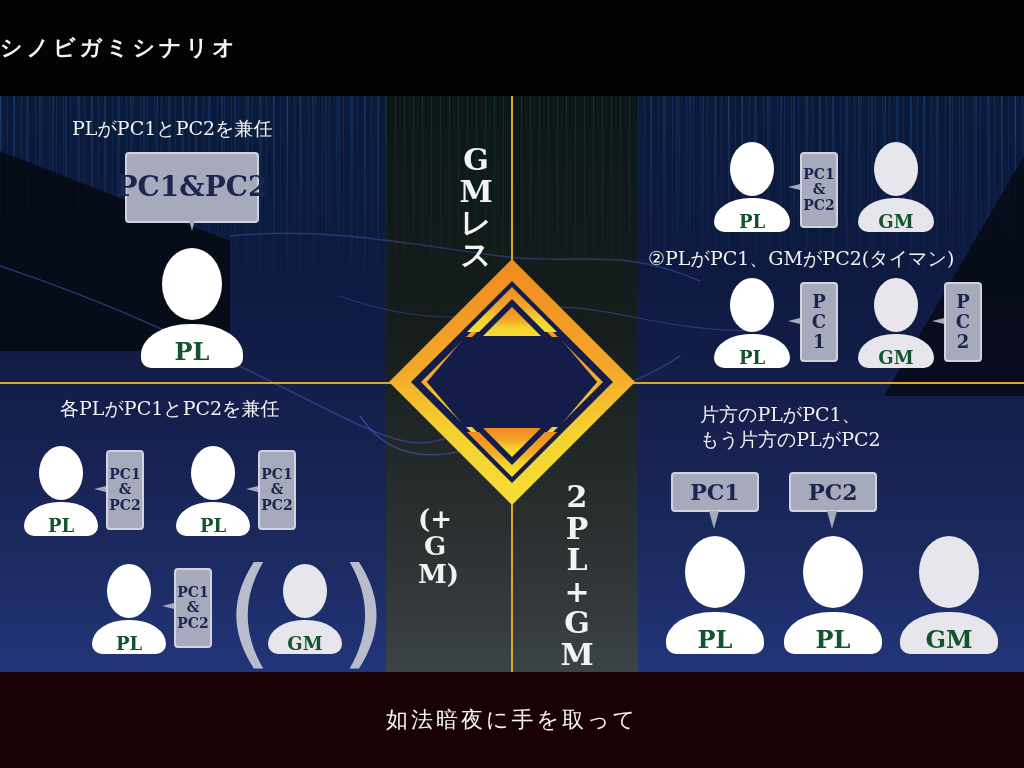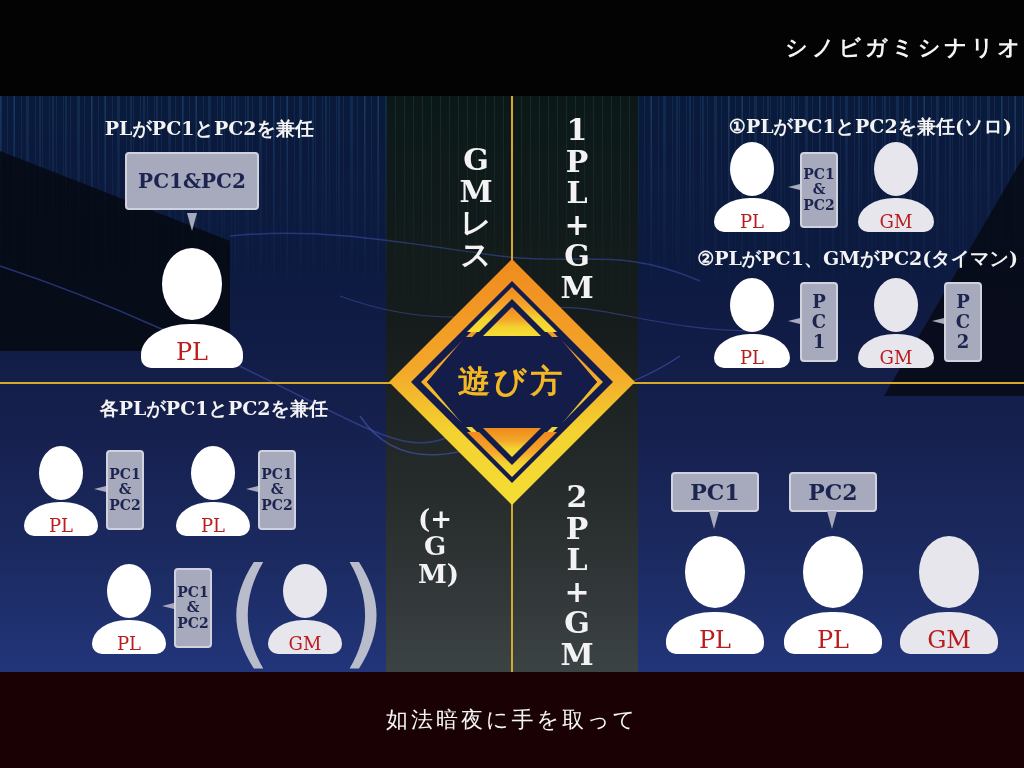--- a/index.html
+++ b/index.html
@@ -2,21 +2,21 @@
 <html><head>
 <meta charset="utf-8">
 <style>
   * { box-sizing: border-box; margin: 0; padding: 0; }
   html, body { width: 1024px; height: 768px; overflow: hidden; background: #000; }
   body { position: relative; font-family: "DejaVu Serif", "Liberation Serif", serif; }
 
   .top-bar {
     position: absolute; left: 0; top: 0; width: 1024px; height: 96px;
     background: #030303;
-    display: flex; align-items: center; justify-content: flex-end; padding-left: 38px;
+    display: flex; align-items: center; justify-content: flex-start;
   }
   .top-bar .title {
     color: #f5f5f5; font-family: "DejaVu Sans", sans-serif;
     font-size: 22px; letter-spacing: 4px; font-weight: bold;
   }
   .bottom-bar {
     position: absolute; left: 0; top: 672px; width: 1024px; height: 96px;
     background: #1a0204;
     display: flex; align-items: center; justify-content: center;
   }
@@ -62,36 +62,36 @@
     mask-image: linear-gradient(180deg, rgba(0,0,0,1) 0%, rgba(0,0,0,0) 100%);
   }
   .hline {
     position: absolute; left: 0; top: 286px; width: 1024px; height: 2px; background: #d7a82a;
   }
   .vline {
     position: absolute; left: 511px; top: 0; width: 2px; height: 576px; background: #d7a82a;
   }
 
   .quad-title {
-    position: absolute; color: #f3f3f3; font-weight: bold; font-size: 19px;
-    text-align: right; line-height: 1.3; white-space: nowrap;
+    position: absolute; color: #f3f3f3; font-weight: normal; font-size: 19px;
+    text-align: left; line-height: 1.3; white-space: nowrap;
   }
 
   
   .person {
     position: absolute;
   }
   .person .head {
     position: absolute; border-radius: 50%; background: #ffffff;
   }
   .person .body {
     position: absolute; background: #ffffff;
     border-radius: 48% 48% 10px 10px / 70% 70% 10px 10px;
     display: flex; align-items: flex-end; justify-content: center;
-    color: #b91c1c; font-weight: normal;
+    color: #14532d; font-weight: bold;
   }
   .person.gm .head, .person.gm .body { background: #e6e6ec; }
 
   .bubble {
     position: absolute; background: #a7a9bc; border: 2px solid #d0d2de;
     border-radius: 4px; color: #1c2450; font-weight: bold;
     display: flex; align-items: center; justify-content: center; text-align: center;
     line-height: 1.1;
   }
   .tail-down {
@@ -141,21 +141,20 @@
     <path d="M0 170 C 120 210, 200 250, 300 300 S 420 360, 470 330" stroke="#3b4fa8" stroke-width="1.5" fill="none" opacity="0.6"></path>
     <path d="M230 140 C 330 130, 420 150, 500 160 S 620 150, 700 185" stroke="#3b4fa8" stroke-width="1.5" fill="none" opacity="0.55"></path>
     <path d="M360 320 C 400 380, 470 360, 520 330 S 620 300, 680 260" stroke="#4a5cc0" stroke-width="1.5" fill="none" opacity="0.55"></path>
     <path d="M340 200 C 380 215, 440 230, 520 215 S 640 235, 760 235" stroke="#4a5cc0" stroke-width="1.2" fill="none" opacity="0.45"></path>
   </svg>
 
   <div class="hline"></div>
   <div class="vline"></div>
 
   <div class="vtext" style="left:459px; top:48px;">GMレス</div>
-  <div class="vtext" style="left:560px; top:18px;">1PL+GM</div>
   <div class="vtext" style="left:560px; top:385px;">2PL+GM</div>
   <div class="vtext" style="left:418px; top:410px; font-size:26px;">(+GM)</div>
 
   <div class="diamond-wrap">
     <svg width="250" height="250" viewBox="0 0 250 250">
       <defs>
         <linearGradient id="dg" x1="0" y1="0" x2="0" y2="1">
           <stop offset="0" stop-color="#f08a1e"></stop>
           <stop offset="0.45" stop-color="#f3a82a"></stop>
           <stop offset="0.7" stop-color="#f3d230"></stop>
@@ -173,35 +172,33 @@
       <polygon points="125,42 160,77 90,77" fill="#141c4a"></polygon>
       <polygon points="125,208 160,173 90,173" fill="#141c4a"></polygon>
       <polygon points="125,50 154,79 96,79" fill="url(#dg)"></polygon>
       <polygon points="125,200 154,171 96,171" fill="url(#dg)"></polygon>
       <polygon points="125,82 168,125 125,168 82,125" fill="#141c4a" opacity="0"></polygon>
       <rect x="78" y="80" width="94" height="90" fill="#141c4a"></rect>
       <polygon points="78,80 40,125 78,170" fill="#141c4a"></polygon>
       <polygon points="172,80 210,125 172,170" fill="#141c4a"></polygon>
     </svg>
     <div class="diamond-label">
-      <span>遊び方</span>
     </div>
   </div>
 
   <div class="quad-title" style="left:72px; top:20px; width:242px;">PLがPC1とPC2を兼任</div>
-  <div class="bubble" style="left:125px; top:56px; width:134px; height:58px; font-size:20px;">
+  <div class="bubble" style="left:125px; top:56px; width:134px; height:71px; font-size:28px;">
     <span>PC1&amp;PC2</span>
   </div>
   <div class="tail-down" style="left:187px; top:117px;"></div>
   <div class="person" style="left:141px; top:152px; width:102px; height:120px;">
     <div class="head" style="left:21px; top:0; width:60px; height:72px;"></div>
     <div class="body" style="left:0; top:76px; width:102px; height:44px; font-size:24px; padding-bottom:2px;">PL</div>
   </div>
 
-  <div class="quad-title" style="left:652px; top:18px; width:360px;">①PLがPC1とPC2を兼任(ソロ)</div>
   <div class="person" style="left:714px; top:46px; width:76px; height:90px;">
     <div class="head" style="left:16px; top:0; width:44px; height:54px;"></div>
     <div class="body" style="left:0; top:56px; width:76px; height:34px; font-size:18px;">PL</div>
   </div>
   <div class="tail-left" style="left:788px; top:87px;"></div>
   <div class="bubble" style="left:800px; top:56px; width:38px; height:76px; font-size:14px; flex-direction:column;">
     <span>PC1</span>
     <span>&amp;</span>
     <span>PC2</span>
   </div>
@@ -267,20 +264,24 @@
     <span>PC2</span>
   </div>
 
   <div class="paren" style="left:226px; top:456px;">(</div>
   <div class="person gm" style="left:268px; top:468px; width:74px; height:90px;">
     <div class="head" style="left:15px; top:0; width:44px; height:54px;"></div>
     <div class="body" style="left:0; top:56px; width:74px; height:34px; font-size:18px;">GM</div>
   </div>
   <div class="paren" style="left:340px; top:456px;">)</div>
 
+  <div class="quad-title" style="left:700px; top:306px; width:260px;">
+    <div>片方のPLがPC1、</div>
+    <div>もう片方のPLがPC2</div>
+  </div>
 
   <div class="bubble" style="left:671px; top:376px; width:88px; height:40px; font-size:22px;">
     <span>PC1</span>
   </div>
   <div class="tail-down" style="left:709px; top:415px;"></div>
   <div class="person" style="left:666px; top:440px; width:98px; height:118px;">
     <div class="head" style="left:19px; top:0; width:60px; height:72px;"></div>
     <div class="body" style="left:0; top:76px; width:98px; height:42px; font-size:24px;">PL</div>
   </div>
 

